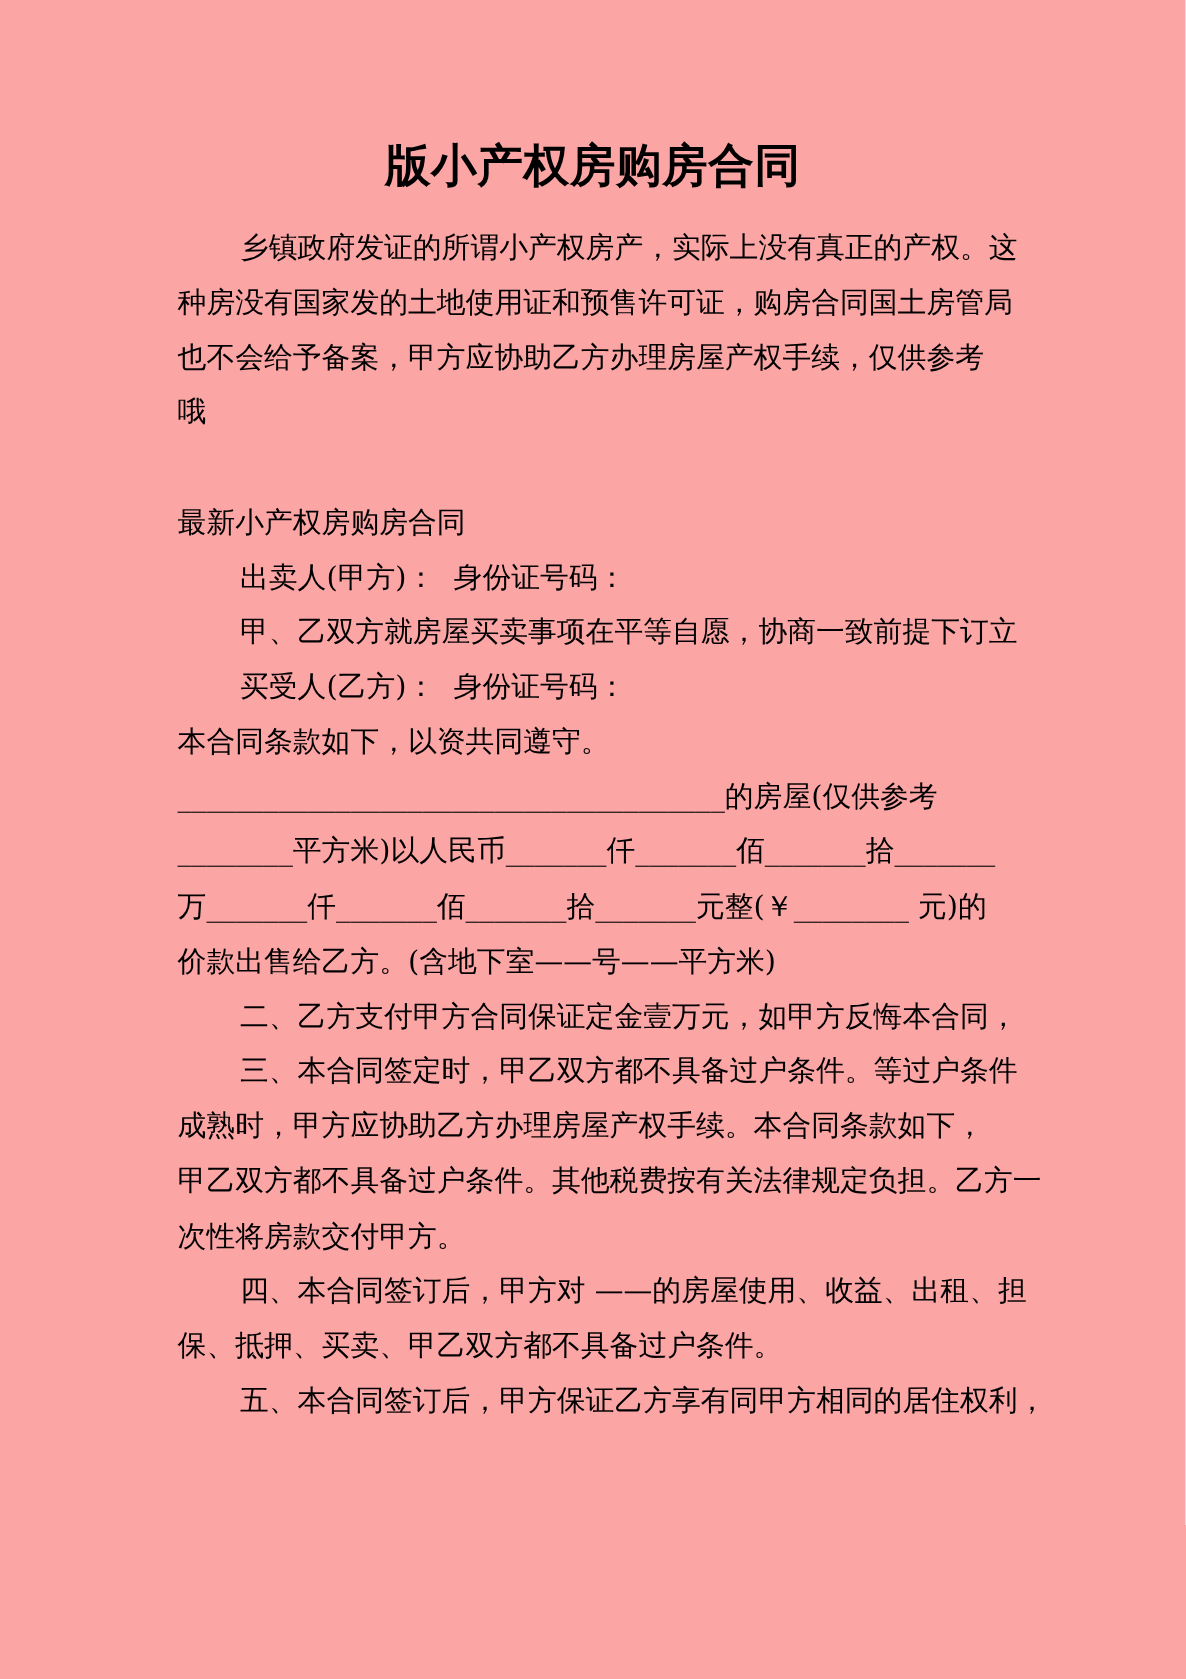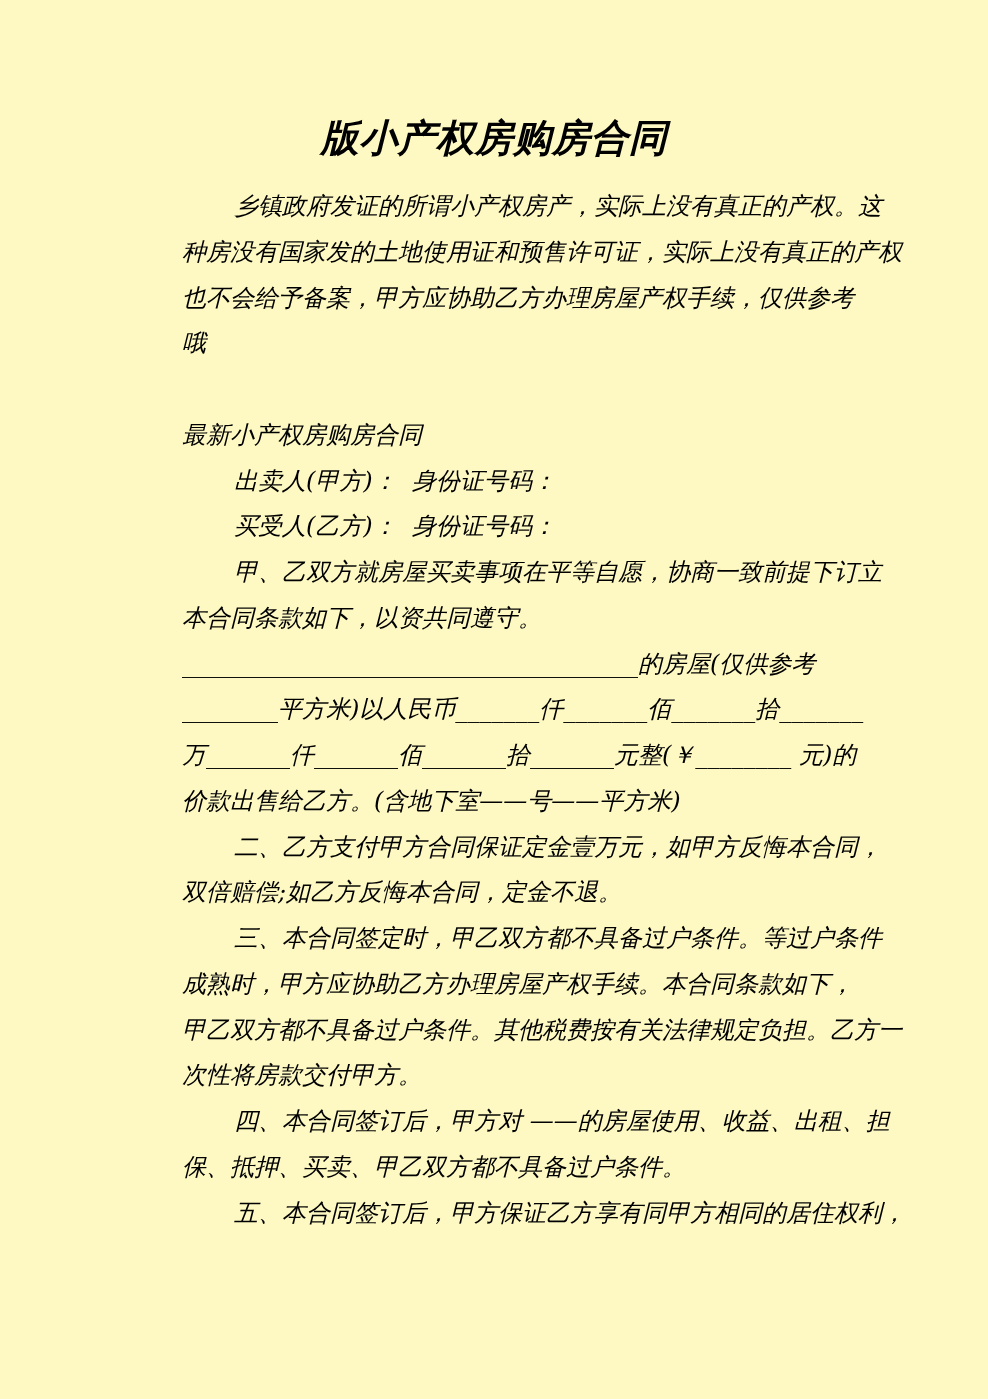--- a/index.html
+++ b/index.html
@@ -28,48 +28,46 @@
     letter-spacing: 0.5px;
   }
   .doc-body {
     font-size: 24px;
   }
   .doc-line {
     height: 45.75px;
     line-height: 45.75px;
     white-space: pre;
     font-size: 24px;
-    margin-left: 34px;
   }
   .doc-line.indent {
     text-indent: 52px;
   }
 </style>
 </head>
 <body style="background: rgb(255, 255, 255);">
 
-<div class="page" style="color: rgb(0, 0, 0); background: #fef9c3; font-style: italic;">
+<div class="page" style="color: rgb(0, 0, 0); background: #fca5a5;">
   <h1 class="doc-title">版小产权房购房合同</h1>
   <div class="doc-body">
       <div class="doc-line indent">乡镇政府发证的所谓小产权房产，实际上没有真正的产权。这</div>
-      <div class="doc-line">种房没有国家发的土地使用证和预售许可证，实际上没有真正的产权</div>
+      <div class="doc-line">种房没有国家发的土地使用证和预售许可证，购房合同国土房管局</div>
       <div class="doc-line">也不会给予备案，甲方应协助乙方办理房屋产权手续，仅供参考</div>
       <div class="doc-line">哦</div>
       <div class="doc-line">&nbsp;</div>
       <div class="doc-line">最新小产权房购房合同</div>
       <div class="doc-line indent">出卖人(甲方)：  身份证号码：</div>
+      <div class="doc-line indent">甲、乙双方就房屋买卖事项在平等自愿，协商一致前提下订立</div>
       <div class="doc-line indent">买受人(乙方)：  身份证号码：</div>
-      <div class="doc-line indent">甲、乙双方就房屋买卖事项在平等自愿，协商一致前提下订立</div>
       <div class="doc-line">本合同条款如下，以资共同遵守。</div>
       <div class="doc-line">______________________________________的房屋(仅供参考</div>
       <div class="doc-line">________平方米)以人民币_______仟_______佰_______拾_______</div>
       <div class="doc-line">万_______仟_______佰_______拾_______元整(￥________ 元)的</div>
       <div class="doc-line">价款出售给乙方。(含地下室——号——平方米)</div>
       <div class="doc-line indent">二、乙方支付甲方合同保证定金壹万元，如甲方反悔本合同，</div>
-      <div class="doc-line">双倍赔偿;如乙方反悔本合同，定金不退。</div>
       <div class="doc-line indent">三、本合同签定时，甲乙双方都不具备过户条件。等过户条件</div>
       <div class="doc-line">成熟时，甲方应协助乙方办理房屋产权手续。本合同条款如下，</div>
       <div class="doc-line">甲乙双方都不具备过户条件。其他税费按有关法律规定负担。乙方一</div>
       <div class="doc-line">次性将房款交付甲方。</div>
       <div class="doc-line indent">四、本合同签订后，甲方对 ——的房屋使用、收益、出租、担</div>
       <div class="doc-line">保、抵押、买卖、甲乙双方都不具备过户条件。</div>
       <div class="doc-line indent">五、本合同签订后，甲方保证乙方享有同甲方相同的居住权利，</div>
     </div>
 </div>
 

